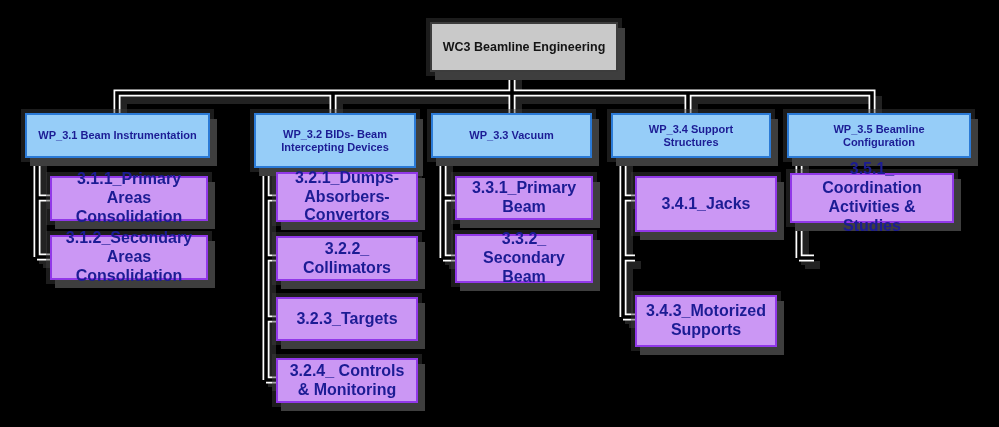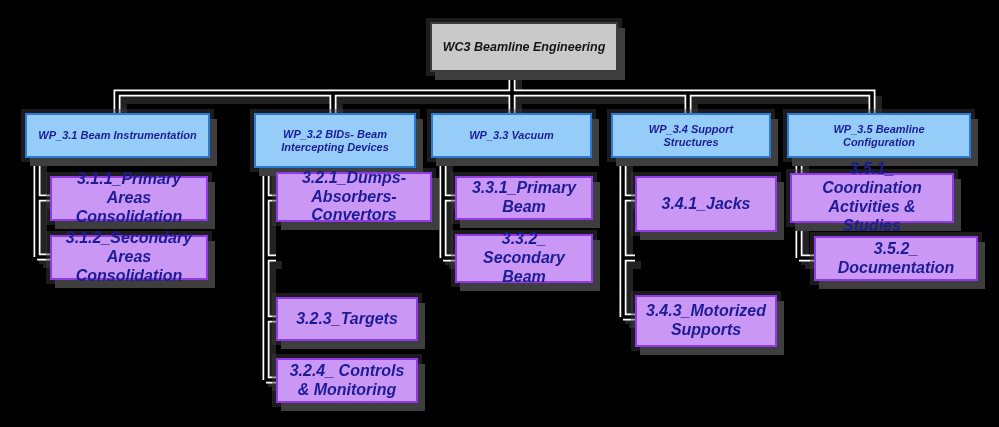--- a/index.html
+++ b/index.html
@@ -18,21 +18,20 @@
   .wires{position:absolute;left:0;top:0;z-index:0;}
   .wire-s{fill:none;stroke:var(--shadow);stroke-width:8;opacity:.55;}
   .wire-w{fill:none;stroke:var(--connector);stroke-width:7;}
   .wire-b{fill:none;stroke:var(--background);stroke-width:3.5;}
   .box{
     position:absolute;z-index:1;box-sizing:border-box;
     display:flex;align-items:center;justify-content:center;
     text-align:center;font-weight:bold;line-height:1.18;
     padding:2px 8px;border:2px solid;
     box-shadow:6px 7px 0 1px var(--shadow), 0 0 0 4px rgba(62,62,62,.45);
-    font-style:italic;
   }
   .root{
     background:var(--root-fill);border-color:var(--root-border);
     color:var(--root-text);font-size:12.5px;
   }
   .wp{
     background:var(--wp-fill);border-color:var(--wp-border);
     color:var(--box-text);font-size:11px;
   }
   .sub{
@@ -74,26 +73,26 @@
 
   <div class="box wp" style="left:25px;top:113px;width:185px;height:45px">WP_3.1 Beam Instrumentation</div>
   <div class="box wp" style="left:254px;top:113px;width:162px;height:55px">WP_3.2 BIDs- Beam Intercepting Devices</div>
   <div class="box wp" style="left:431px;top:113px;width:161px;height:45px">WP_3.3 Vacuum</div>
   <div class="box wp" style="left:611px;top:113px;width:160px;height:45px">WP_3.4 Support Structures</div>
   <div class="box wp" style="left:787px;top:113px;width:184px;height:45px">WP_3.5 Beamline Configuration</div>
 
   <div class="box sub" style="left:50px;top:176px;width:158px;height:45px">3.1.1_Primary Areas Consolidation</div>
   <div class="box sub" style="left:50px;top:235px;width:158px;height:45px">3.1.2_Secondary Areas Consolidation</div>
 
-  <div class="box sub" style="left:276px;top:172px;width:156px;height:50px">3.2.1_Dumps-Absorbers-Convertors</div>
+  <div class="box sub" style="left:276px;top:172px;width:142px;height:50px">3.2.1_Dumps-Absorbers-Convertors</div>
+  <div class="box sub" style="left:276px;top:236px;width:142px;height:45px">3.2.2_ Collimators</div>
   <div class="box sub" style="left:276px;top:297px;width:142px;height:44px">3.2.3_Targets</div>
   <div class="box sub" style="left:276px;top:358px;width:142px;height:45px">3.2.4_ Controls &amp; Monitoring</div>
 
   <div class="box sub tight" style="left:455px;top:176px;width:138px;height:44px">3.3.1_Primary Beam</div>
   <div class="box sub tight" style="left:455px;top:234px;width:138px;height:49px">3.3.2_ Secondary Beam</div>
 
   <div class="box sub" style="left:635px;top:176px;width:142px;height:56px">3.4.1_Jacks</div>
   <div class="box sub" style="left:635px;top:295px;width:142px;height:52px">3.4.3_Motorized Supports</div>
 
   <div class="box sub tight" style="left:790px;top:173px;width:164px;height:50px">3.5.1_ Coordination Activities &amp; Studies</div>
-  <div class="box sub" style="left:814px;top:236px;width:164px;height:45px">3.5.2_ Documentation</div>
 
 </div>
 
 </body></html>

